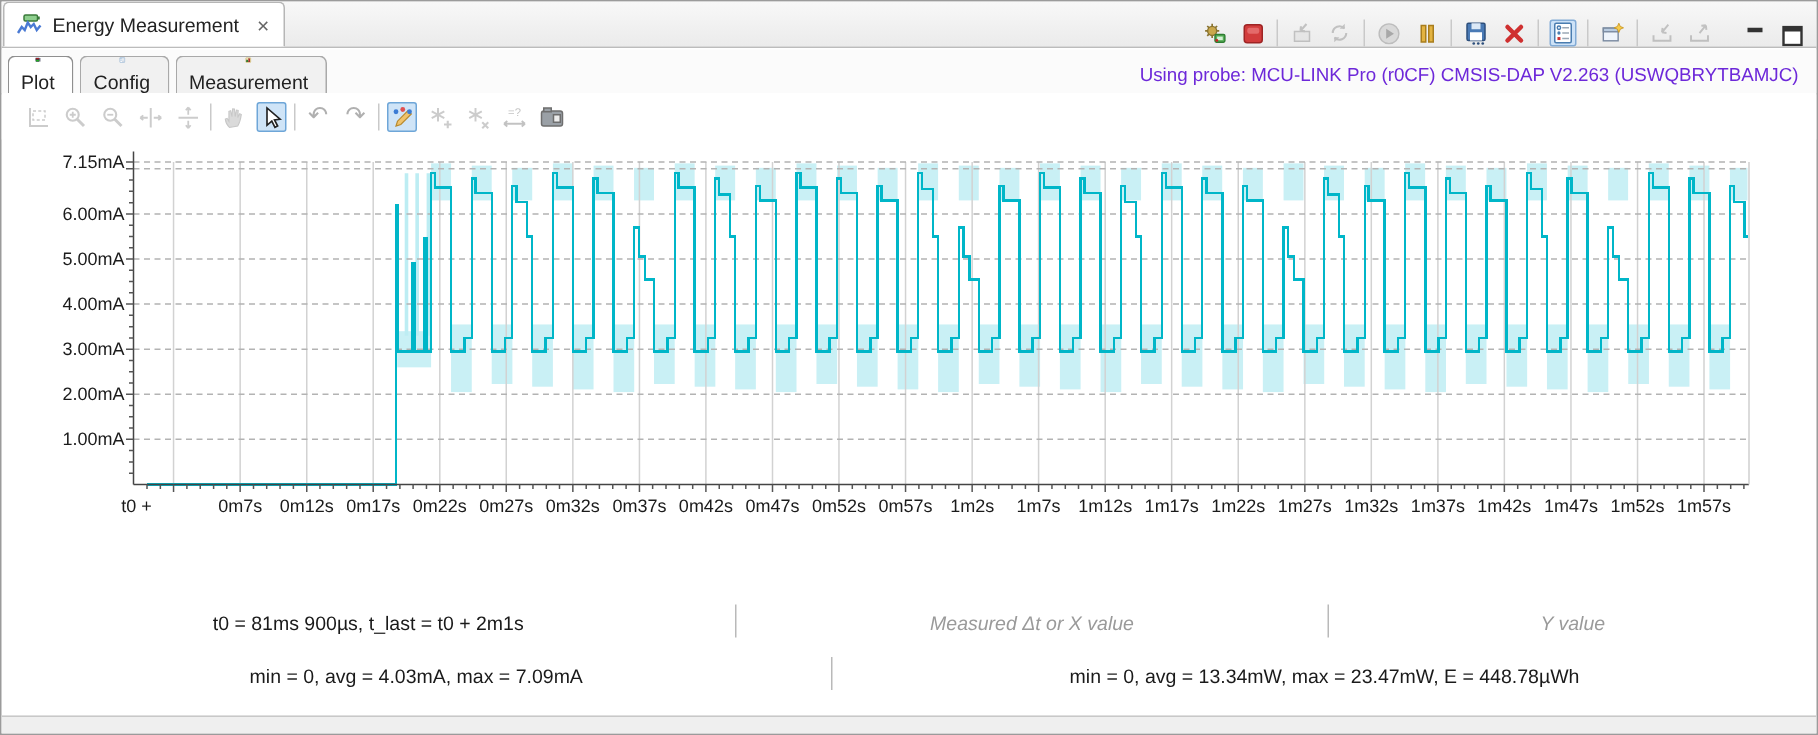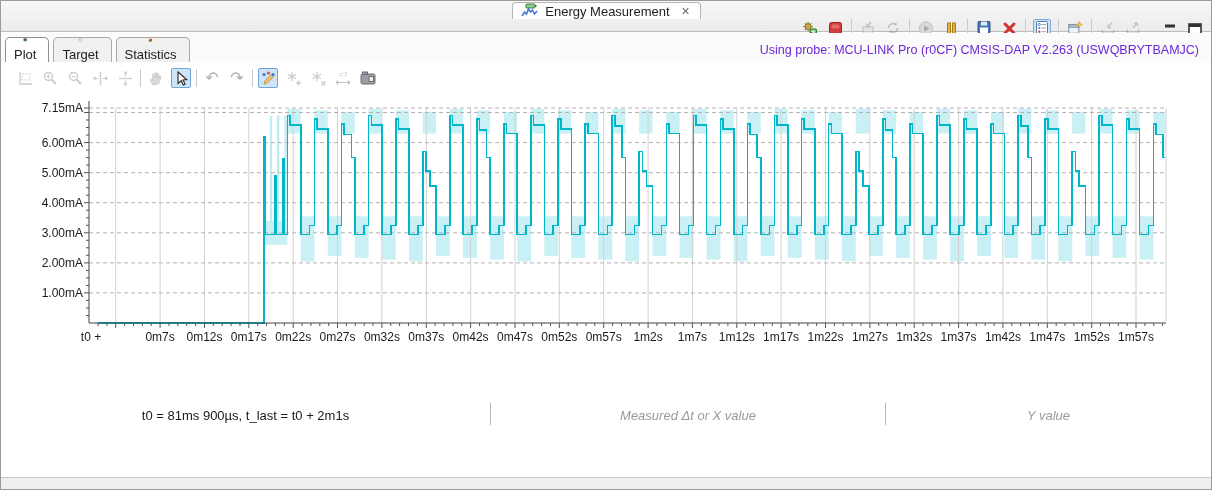--- a/index.html
+++ b/index.html
@@ -1,21 +1,21 @@
 <!DOCTYPE html>
 <html><head>
 <meta charset="utf-8">
 <style>
   html,body{margin:0;padding:0;background:#ffffff;}
   *{box-sizing:border-box;}
   body{font-family:"Liberation Sans",sans-serif;}
   .win{position:relative;width:1212px;height:490px;background:#fff;border:1px solid #9b9b9b;overflow:hidden;}
 
   
-  .titlebar{position:absolute;left:0;top:0;width:100%;height:31px;background:linear-gradient(#f8f8f8,#ebebeb);border-bottom:1px solid #bcbcbc;display:flex;align-items:center;flex-direction:column;}
+  .titlebar{position:absolute;left:0;top:0;width:100%;height:31px;background:linear-gradient(#f8f8f8,#ebebeb);border-bottom:1px solid #bcbcbc;display:flex;align-items:flex-end;}
   .view-tab{display:flex;align-items:center;gap:6px;background:#fff;border:1px solid #b6b6b6;border-bottom:none;border-radius:4px 4px 0 0;margin:1px 0 0 1px;padding:0 10px 0 8px;height:30px;}
   .view-tab .lbl{font-size:13px;color:#222;}
   .view-tab .close{font-size:14px;color:#666;margin-left:6px;cursor:default;}
   .main-toolbar{display:flex;align-items:center;gap:7px;margin-left:auto;padding-right:8px;}
   .tbico{width:18px;height:18px;display:flex;align-items:center;justify-content:center;border:1px solid transparent;border-radius:2px;}
   .tbico.sel{background:#cde2f7;border-color:#82abd6;}
   .sep{width:1px;height:18px;background:#c9c9c9;}
   .winbtns{display:flex;align-items:flex-start;gap:8px;margin-left:14px;padding-top:3px;}
 
   
@@ -181,29 +181,29 @@
     </div>
     <div class="stab">
       <svg width="15" height="15" viewBox="0 0 15 15">
         <rect x="1.5" y="1.5" width="12" height="12" rx="1" fill="#fff" stroke="#5588bb"></rect>
         <circle cx="4.5" cy="4.5" r="1.2" fill="none" stroke="#5588bb"></circle>
         <line x1="7" y1="4.5" x2="12" y2="4.5" stroke="#8aa0b8"></line>
         <circle cx="4.5" cy="8" r="1.2" fill="#5588bb"></circle>
         <line x1="7" y1="8" x2="12" y2="8" stroke="#8aa0b8"></line>
         <line x1="7" y1="11.5" x2="12" y2="11.5" stroke="#8aa0b8"></line>
       </svg>
-      <span>Target</span>
+      <span>Config</span>
     </div>
     <div class="stab">
       <svg width="15" height="15" viewBox="0 0 15 15">
         <rect x="1.5" y="2" width="12" height="11.5" rx="1" fill="#f7edc4" stroke="#b8962e"></rect>
         <rect x="3.5" y="7.5" width="3" height="4.5" fill="#2ea02e" stroke="#14581a"></rect>
         <rect x="8.5" y="4.5" width="3" height="7.5" fill="#cc2222" stroke="#7c1414"></rect>
       </svg>
-      <span>Statistics</span>
+      <span>Measurement</span>
     </div>
     <span class="probe">Using probe: MCU-LINK Pro (r0CF) CMSIS-DAP V2.263 (USWQBRYTBAMJC)</span>
   </div>
 
   <div class="plotbar">
     <span class="pico">
       <svg width="17" height="17" viewBox="0 0 17 17" opacity="0.5">
         <path d="M3 2v12h12" stroke="#9a9a9a" stroke-width="1.3" fill="none"></path>
         <rect x="5" y="4" width="8" height="6" fill="none" stroke="#9a9a9a" stroke-dasharray="2 1.5"></rect>
       </svg>
@@ -582,15 +582,20 @@
     </svg>
 
 
   <div class="inforow row1">
     <div class="cell" style="width:489px;">t0 = 81ms 900µs, t_last = t0 + 2m1s</div>
     <div class="vsep"></div>
     <div class="cell gray" style="width:394px;">Measured Δt or X value</div>
     <div class="vsep"></div>
     <div class="cell gray" style="flex:1;">Y value</div>
   </div>
+  <div class="inforow row2">
+    <div class="cell" style="width:553px;">min = 0, avg = 4.03mA, max = 7.09mA</div>
+    <div class="vsep"></div>
+    <div class="cell" style="flex:1;">min = 0, avg = 13.34mW, max = 23.47mW, E = 448.78µWh</div>
+  </div>
 
   <div class="statusbar"></div>
 </div>
 
 </body></html>

